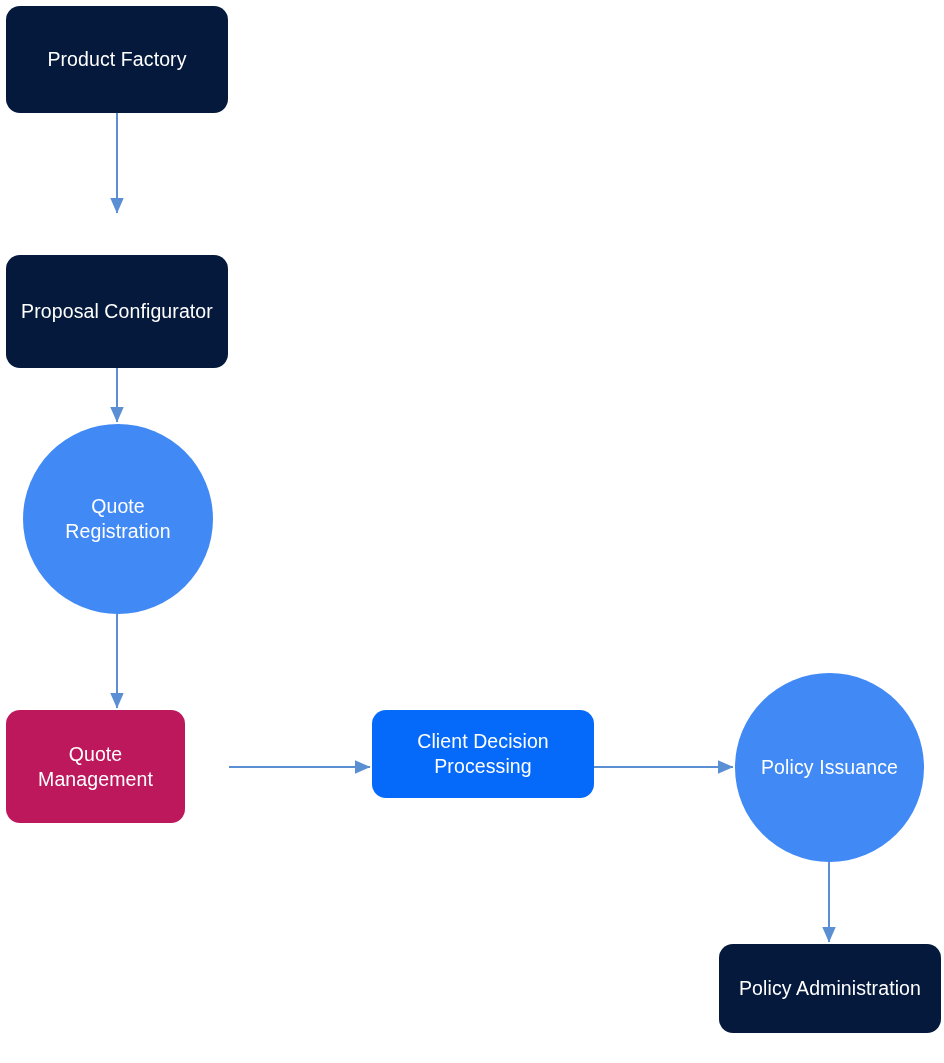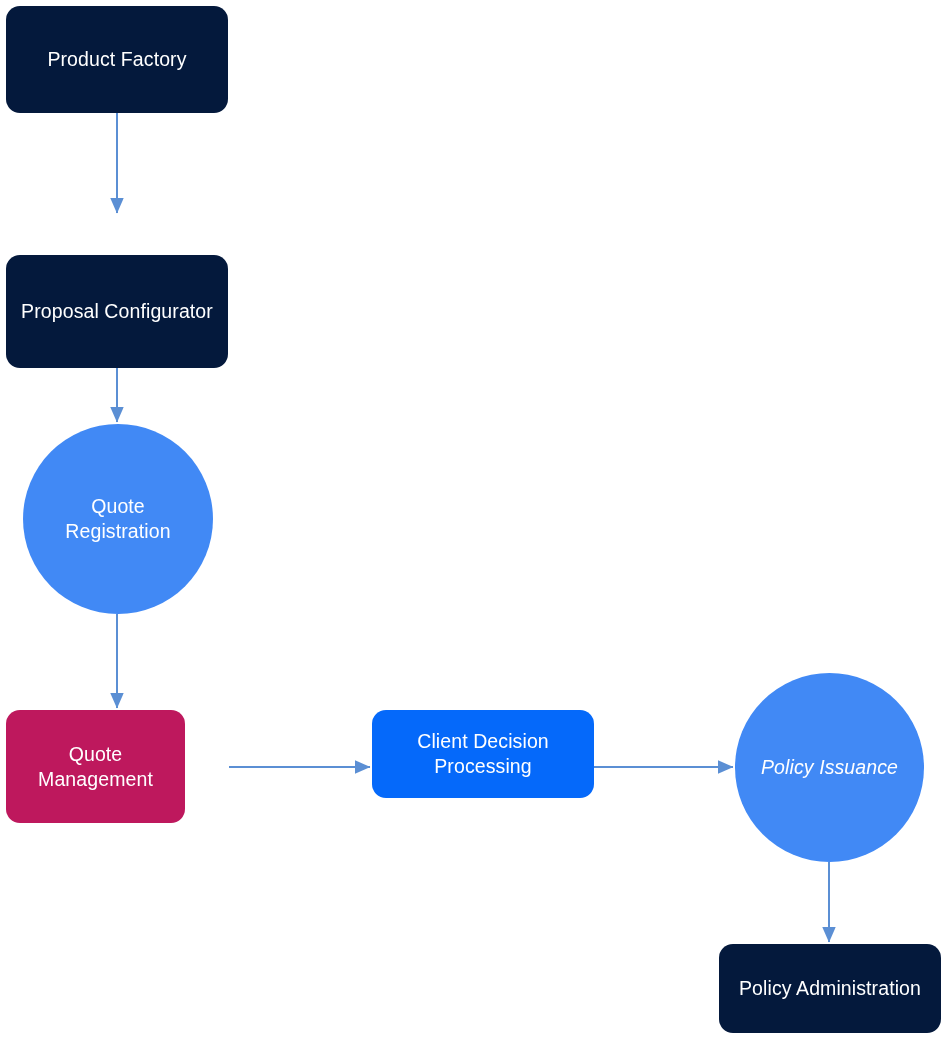--- a/index.html
+++ b/index.html
@@ -90,21 +90,21 @@
 
   <div class="node node-rect" style="left: 6px; top: 710px; width: 179px; height: 113px; background: #be185d; color: rgb(255, 255, 255);">
     <span class="node-label">Quote Management</span>
   </div>
 
   <div class="node node-rect" style="left: 372px; top: 710px; width: 222px; height: 88px; background: rgb(5, 105, 250); color: rgb(255, 255, 255);">
     <span class="node-label">Client Decision
 Processing</span>
   </div>
 
-  <div class="node node-circle" style="left: 735px; top: 673px; width: 189px; height: 189px; background: rgb(65, 137, 245); color: rgb(255, 255, 255); font-style: italic;">
+  <div class="node node-circle" style="left: 735px; top: 673px; width: 189px; height: 189px; background: rgb(65, 137, 245); color: rgb(255, 255, 255);">
     <span class="node-label">Policy Issuance</span>
   </div>
 
   <div class="node node-rect" style="left: 719px; top: 944px; width: 222px; height: 89px; background: rgb(4, 25, 60); color: rgb(255, 255, 255);">
     <span class="node-label">Policy Administration</span>
   </div>
 
 </div>
 
 </body></html>

